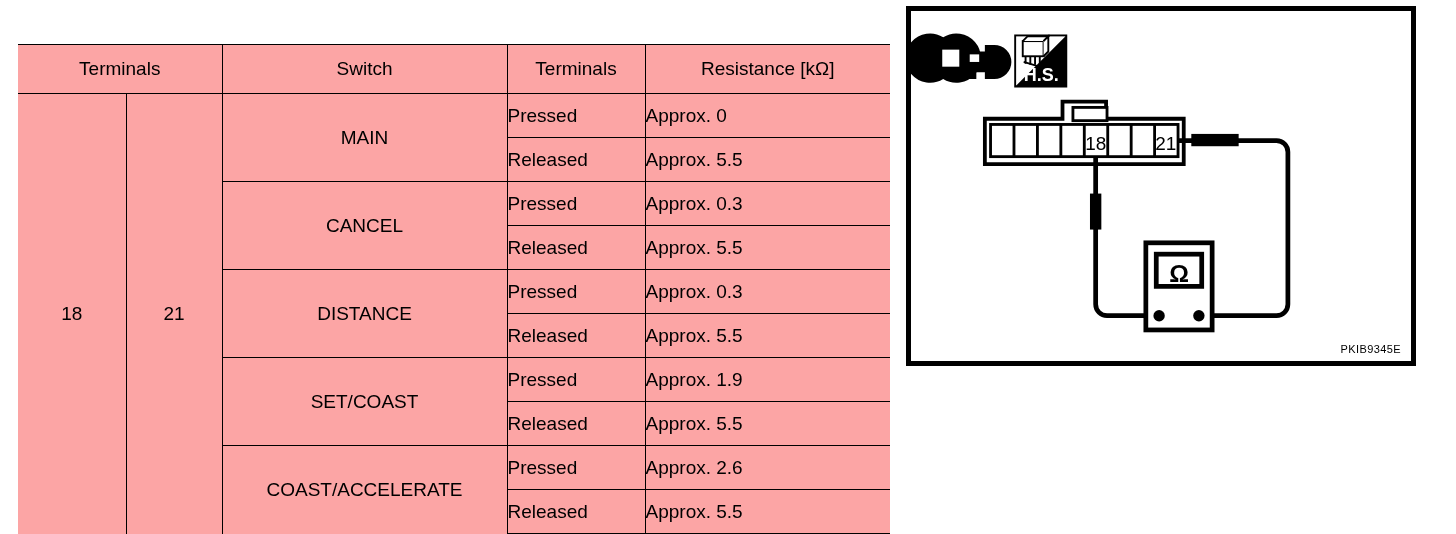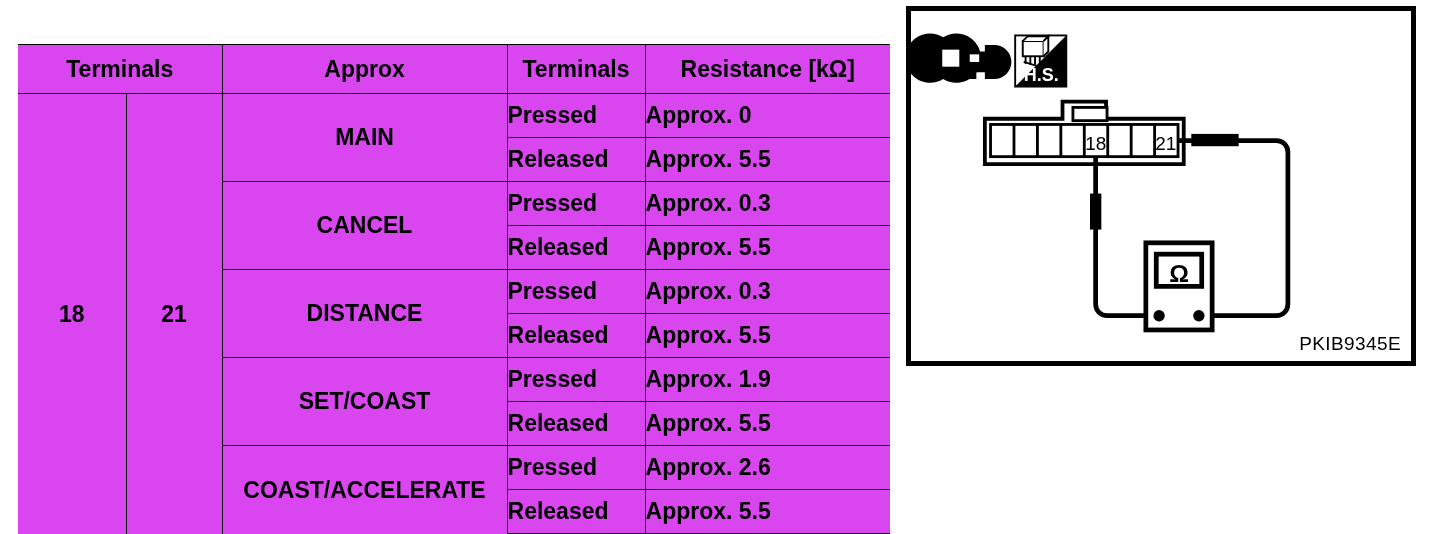--- a/index.html
+++ b/index.html
@@ -17,24 +17,24 @@
   .table-wrap{
     position:absolute;left:18px;top:44px;width:872px;
   }
   table.spec{
     border-collapse:collapse;
     width:872px;
     table-layout:fixed;
   }
   table.spec td,table.spec th{
     border:1px solid #000;
-    font-weight:bold;
-    font-size:23px;
+    font-weight:normal;
+    font-size:19px;
     padding:0;
-    background:#d946ef;
+    background:#fca5a5;
   }
   
   table.spec tr > *:first-child{border-left:none;}
   table.spec tr > *:last-child{border-right:none;}
 
   thead th{
     height:48px;
     text-align:center;
     vertical-align:middle;
     border-top:4px solid #000;
@@ -69,21 +69,21 @@
   
   .panel{
     position:absolute;left:906px;top:6px;
     width:510px;height:360px;
     border:5px solid #000;
     background:#fff;
     box-sizing:border-box;
   }
   .figcode{
     position:absolute;right:10px;bottom:6px;
-    font-size:19px;letter-spacing:.4px;
+    font-size:11px;letter-spacing:.4px;
     font-family:"Liberation Sans", sans-serif;
   }
   .diagram{position:absolute;left:0;top:0;width:100%;height:100%;}
 </style>
 </head>
 <body>
 
 <div class="page">
 
   <div class="table-wrap">
@@ -91,21 +91,21 @@
       <colgroup>
         <col style="width:108px">
         <col style="width:96px">
         <col style="width:285px">
         <col style="width:138px">
         <col style="width:245px">
       </colgroup>
       <thead>
         <tr>
           <th colspan="2">Terminals</th>
-          <th>Approx</th>
+          <th>Switch</th>
           <th>Terminals</th>
           <th>Resistance [kΩ]</th>
         </tr>
       </thead>
       <tbody>
 
         <tr>
           <td class="term" rowspan="10">18</td>
           <td class="term" rowspan="10">21</td>
           <td class="switch" rowspan="2">MAIN</td>

